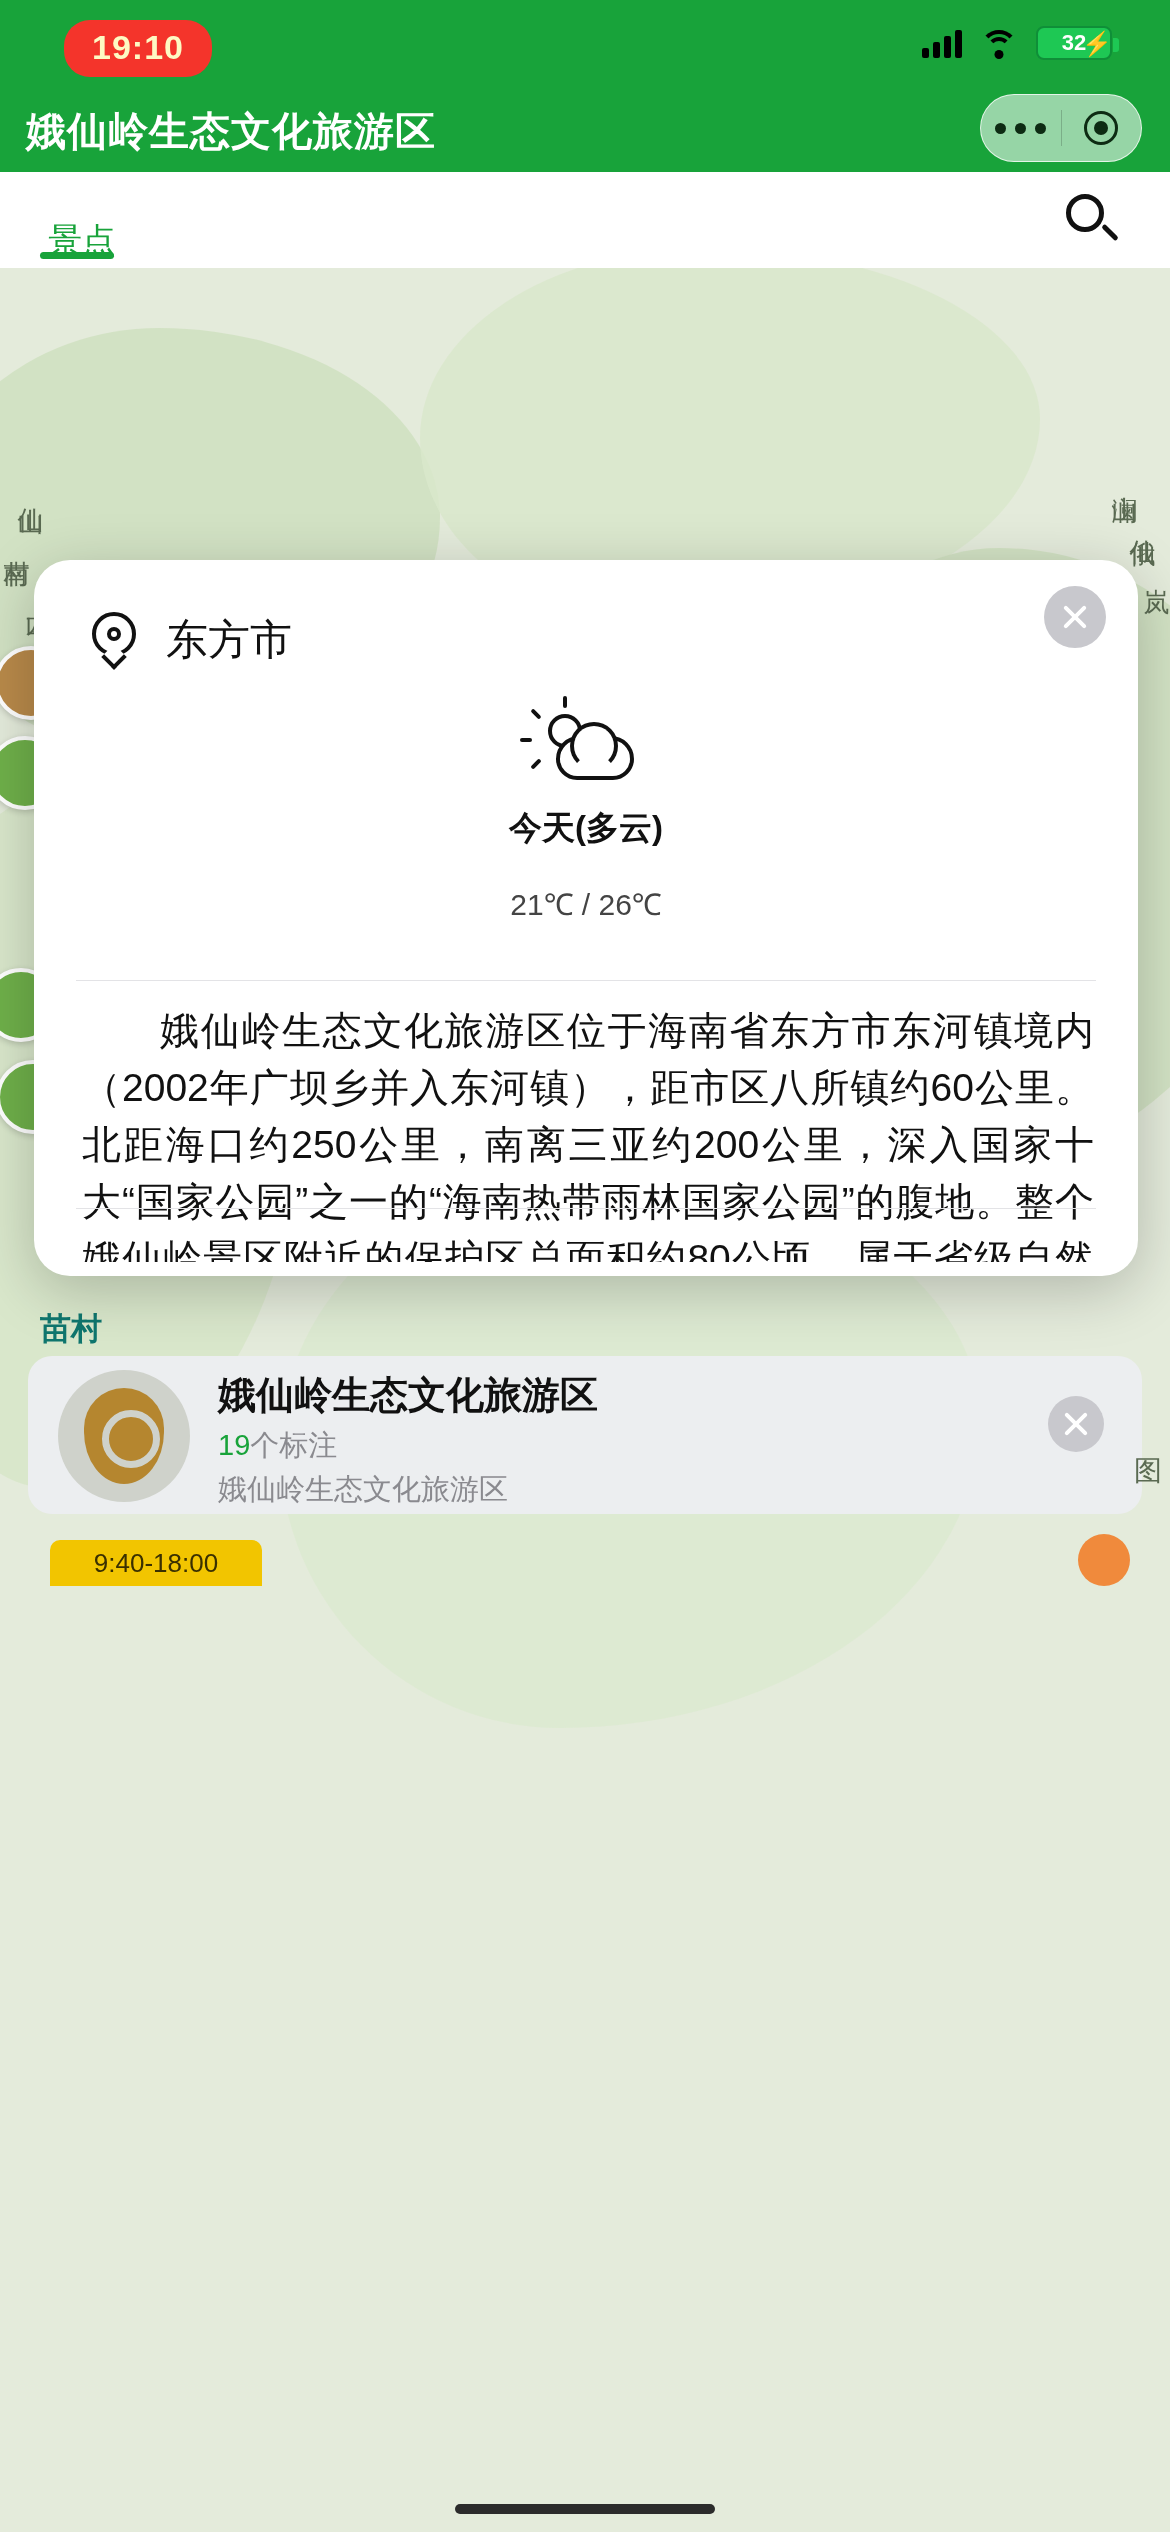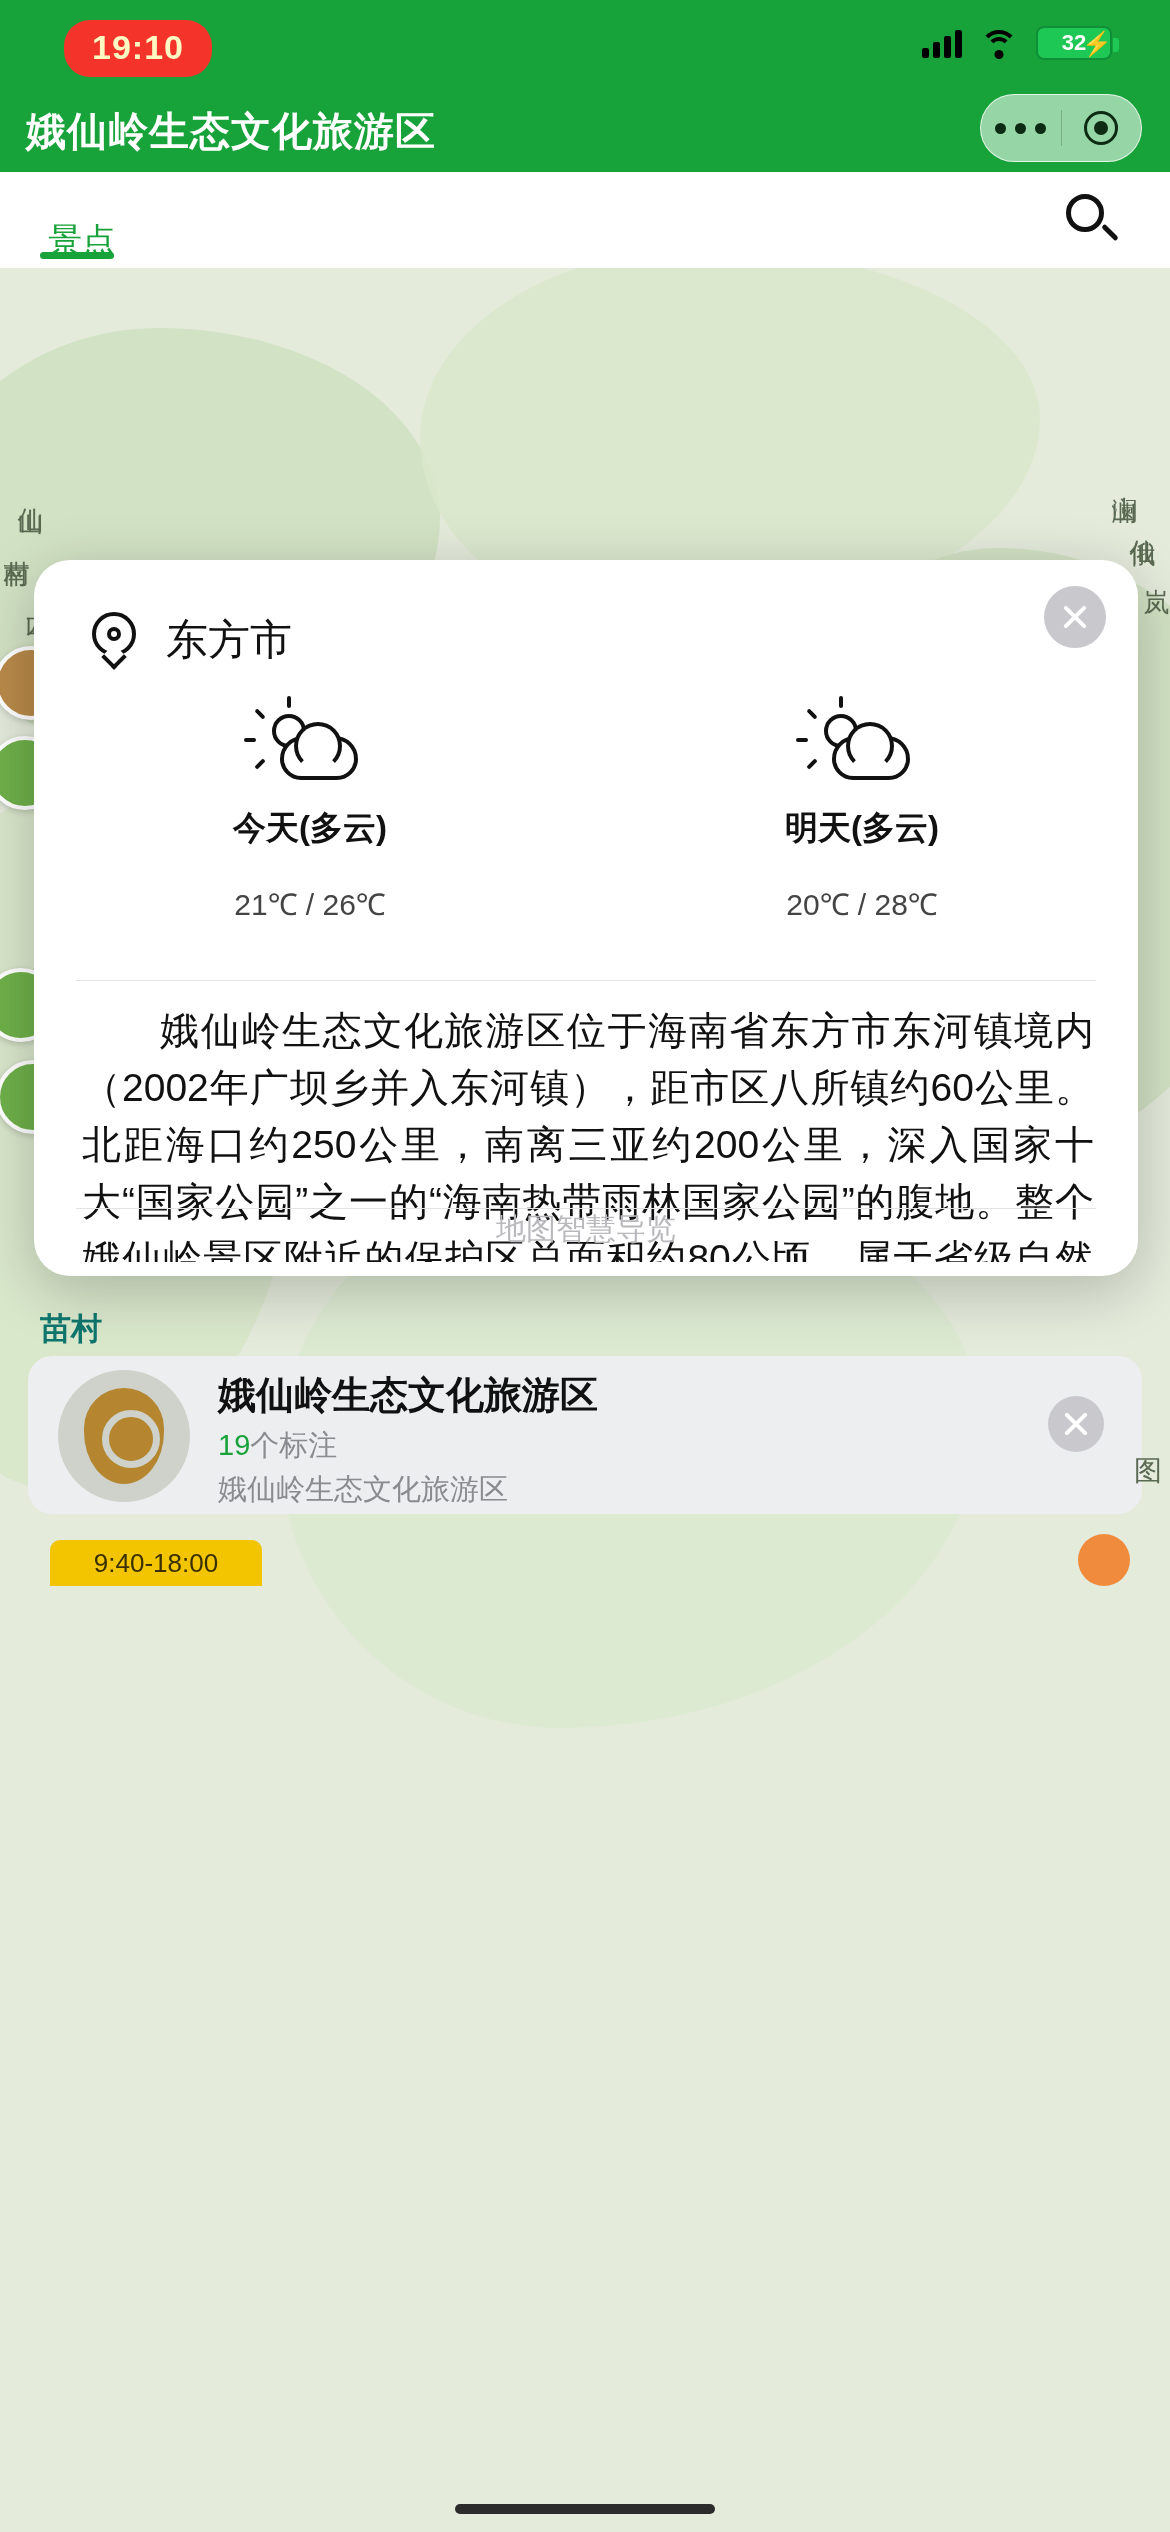--- a/index.html
+++ b/index.html
@@ -570,44 +570,31 @@
           <span class="sun"></span>
             <span class="ray r1"></span>
             <span class="ray r2"></span>
             <span class="ray r3"></span>
             <span class="ray r4"></span>
           <span class="cloud"></span>
         </div>
         <div class="w-day">今天(多云)</div>
         <div class="w-temp">21℃ / 26℃</div>
       </div>
-      <div class="weather-col">
-        <div class="wicon">
-          <span class="sun"></span>
-            <span class="ray r1"></span>
-            <span class="ray r2"></span>
-            <span class="ray r3"></span>
-            <span class="ray r4"></span>
-          <span class="cloud"></span>
-        </div>
-        <div class="w-day">明天(多云)</div>
-        <div class="w-temp">20℃ / 28℃</div>
-      </div>
     </div>
 
     <div class="divider"></div>
 
     <div class="desc">
       <p>娥仙岭生态文化旅游区位于海南省东方市东河镇境内（2002年广坝乡并入东河镇），距市区八所镇约60公里。北距海口约250公里，南离三亚约200公里，深入国家十大“国家公园”之一的“海南热带雨林国家公园”的腹地。整个娥仙岭景区附近的保护区总面积约80公顷，属于省级自然保护区的一部分。</p>
 
     </div>
 
     <div class="desc-fade"></div>
 
-    <div class="modal-footer">地图智慧导览</div>
   </div>
 
   <div class="village-label">苗村</div>
 
   <div class="bottom-card">
     <div class="thumb">
       <span class="pin-mark"></span>
     </div>
     <div class="bc-title">娥仙岭生态文化旅游区</div>
     <div class="bc-sub">

